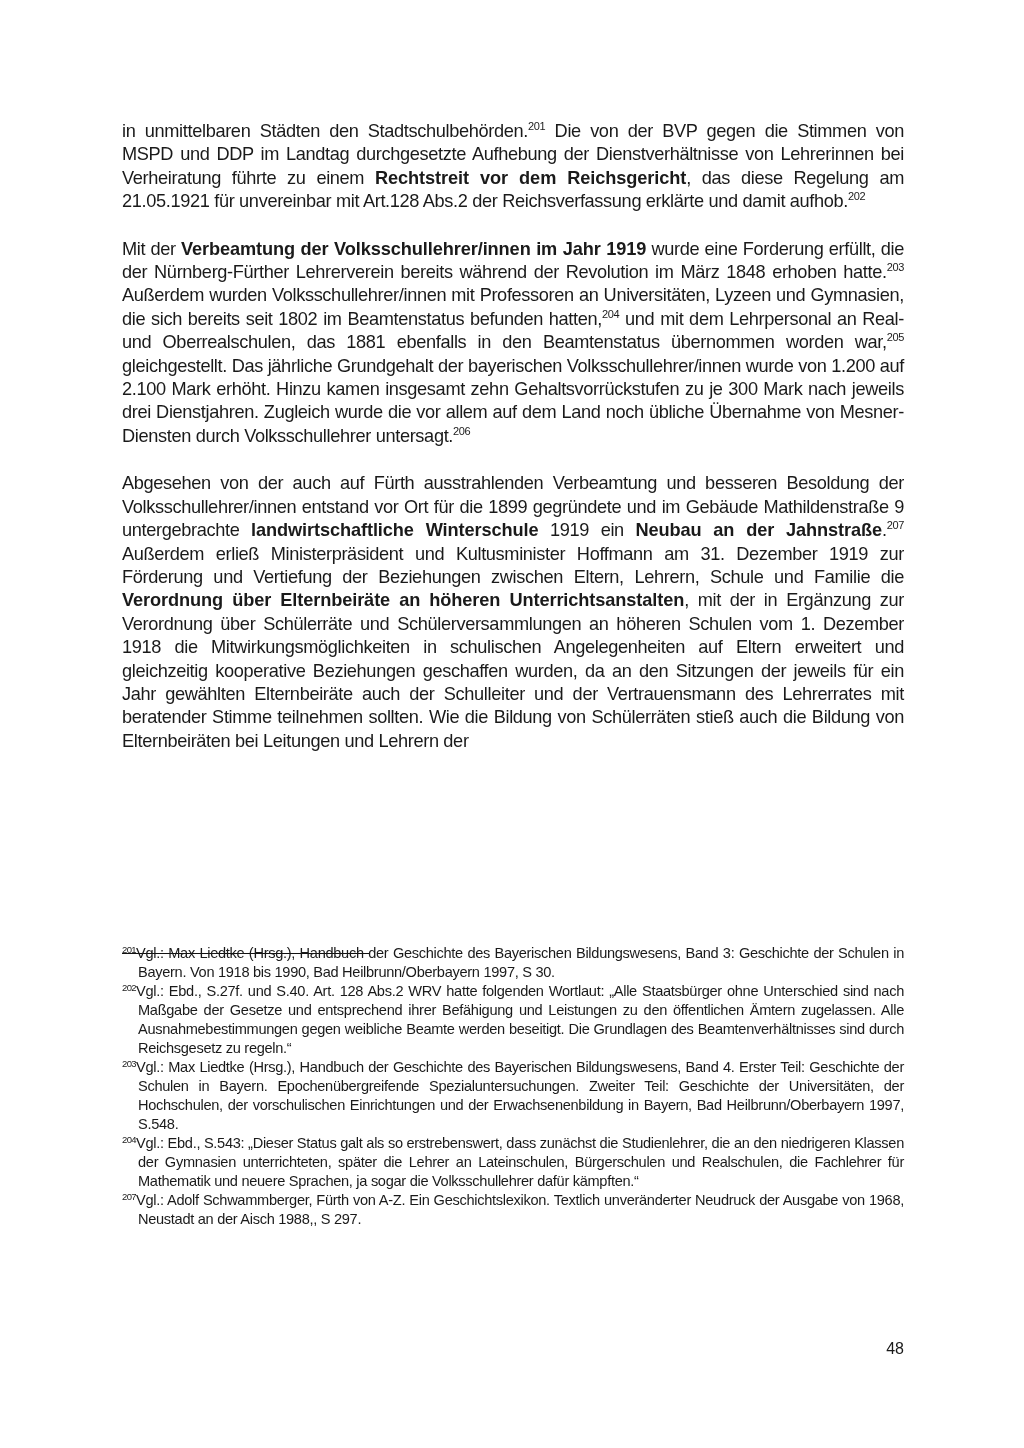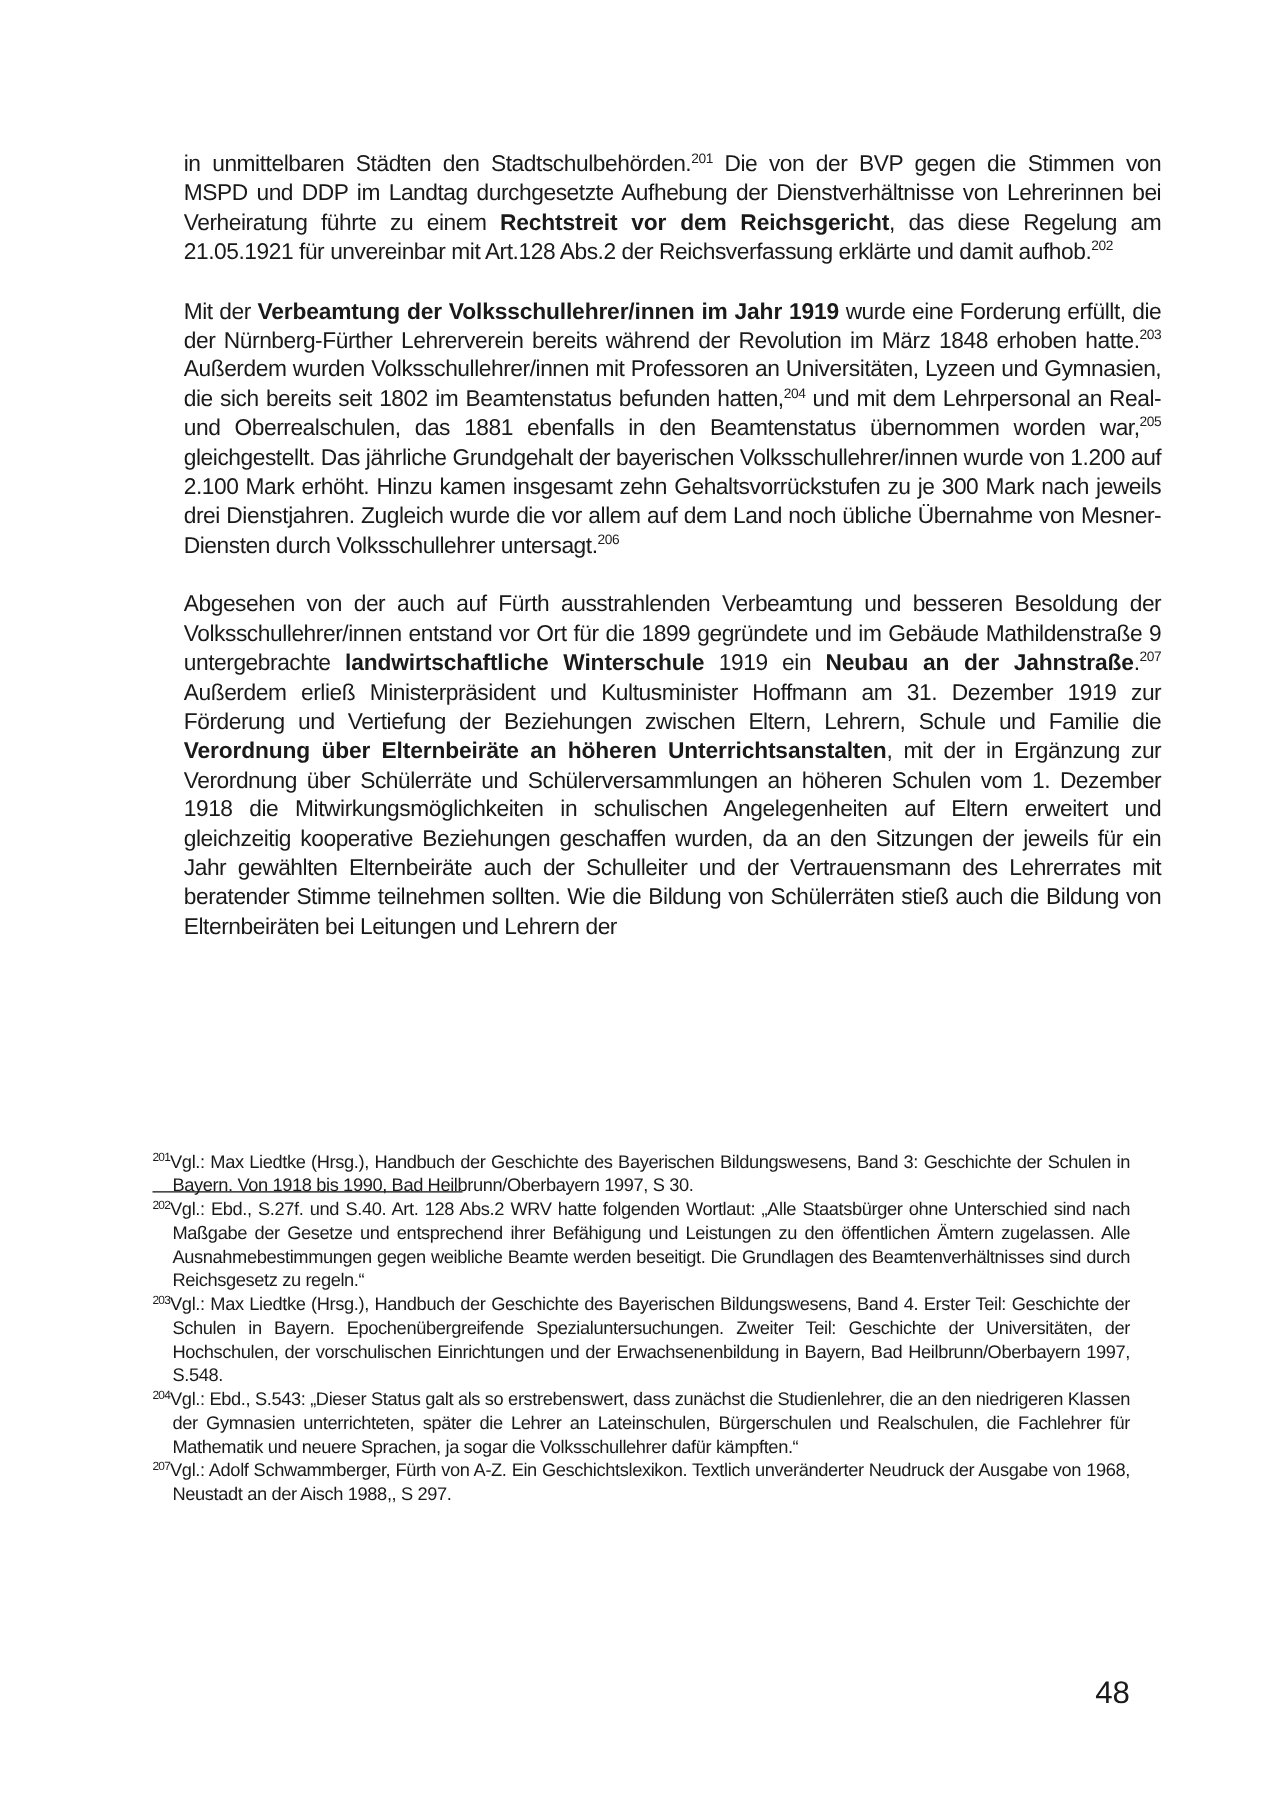--- a/index.html
+++ b/index.html
@@ -1,29 +1,29 @@
 <!DOCTYPE html>
 <html><head>
 <meta charset="utf-8">
 <style>
   html, body { margin: 0; padding: 0; background: #ffffff; }
   body { width: 1024px; height: 1448px; position: relative; overflow: hidden;
          font-family: "Liberation Sans", sans-serif; color: #1a1a1a; }
-  .page { position: absolute; left: 122px; top: 120px; width: 782px; margin-left: 25px; }
+  .page { position: absolute; left: 122px; top: 120px; width: 782px; }
   .para { font-size: 18.2px; line-height: 23.4px; text-align: justify; margin: 0 0 24px 0;
           font-stretch: condensed; letter-spacing: -0.35px; hyphens: manual; }
   .para b { font-weight: bold; letter-spacing: -0.1px; }
   .para sup { font-size: 11px; line-height: 0; vertical-align: 7px; }
   .rule { position: absolute; left: 122px; top: 953px; width: 248px; height: 0;
           border-top: 1.5px solid #111; }
-  .footnotes { position: absolute; left: 122px; top: 921px; width: 782px; }
+  .footnotes { position: absolute; left: 122px; top: 944px; width: 782px; }
   .fn { font-size: 14.6px; line-height: 19px; text-align: justify; padding-left: 16px;
         text-indent: -16px; margin: 0; letter-spacing: -0.3px; }
   .fn sup { font-size: 9.5px; line-height: 0; vertical-align: 5px; letter-spacing: -0.6px; }
-  .page-number { position: absolute; right: 120px; top: 1340px; font-size: 25px; }
+  .page-number { position: absolute; right: 120px; top: 1340px; font-size: 16px; }
 </style>
 </head>
 <body>
 
 <div class="page">
   <p class="para"><span>in unmittelbaren Städten den Stadtschulbehörden.</span><sup>201</sup><span> Die von der BVP gegen die Stimmen von MSPD und DDP im Landtag durchgesetzte Aufhebung der Dienstverhältnisse von Lehrerinnen bei Verheiratung führte zu einem </span><b>Rechtstreit vor dem Reichsgericht</b><span>, das diese Regelung am 21.05.1921 für unvereinbar mit Art.128 Abs.2 der Reichsverfassung erklärte und damit aufhob.</span><sup>202</sup></p>
   <p class="para"><span>Mit der </span><b>Verbeamtung der Volksschullehrer/innen im Jahr 1919</b><span> wurde eine Forderung erfüllt, die der Nürnberg-Fürther Lehrerverein bereits während der Revolution im März 1848 erhoben hatte.</span><sup>203</sup><span> Außerdem wurden Volksschullehrer/innen mit Professoren an Universitäten, Lyzeen und Gymnasien, die sich bereits seit 1802 im Beamtenstatus befunden hatten,</span><sup>204</sup><span> und mit dem Lehrpersonal an Real- und Oberrealschulen, das 1881 ebenfalls in den Beamtenstatus übernommen worden war,</span><sup>205</sup><span> gleichgestellt. Das jährliche Grundgehalt der bayerischen Volksschullehrer/innen wurde von 1.200 auf 2.100 Mark erhöht. Hinzu kamen insgesamt zehn Gehaltsvorrückstufen zu je 300 Mark nach jeweils drei Dienstjahren. Zugleich wurde die vor allem auf dem Land noch übliche Übernahme von Mesner-Diensten durch Volksschullehrer untersagt.</span><sup>206</sup></p>
   <p class="para"><span>Abgesehen von der auch auf Fürth ausstrahlenden Verbeamtung und besseren Besoldung der Volksschullehrer/innen entstand vor Ort für die 1899 gegründete und im Gebäude Mathildenstraße 9 untergebrachte </span><b>landwirtschaftliche Winterschule</b><span> 1919 ein </span><b>Neubau an der Jahnstraße</b><span>.</span><sup>207</sup><span> Außerdem erließ Ministerpräsident und Kultusminister Hoffmann am 31. Dezember 1919 zur Förderung und Vertiefung der Beziehungen zwischen Eltern, Lehrern, Schule und Familie die </span><b>Verordnung über Elternbeiräte an höheren Unterrichtsanstalten</b><span>, mit der in Ergänzung zur Verordnung über Schülerräte und Schülerversammlungen an höheren Schulen vom 1. Dezember 1918 die Mitwirkungsmöglichkeiten in schulischen Angelegenheiten auf Eltern erweitert und gleichzeitig kooperative Beziehungen geschaffen wurden, da an den Sitzungen der jeweils für ein Jahr gewählten Elternbeiräte auch der Schulleiter und der Vertrauensmann des Lehrerrates mit beratender Stimme teilnehmen sollten. Wie die Bildung von Schülerräten stieß auch die Bildung von Elternbeiräten bei Leitungen und Lehrern der</span></p>
 </div>
 

